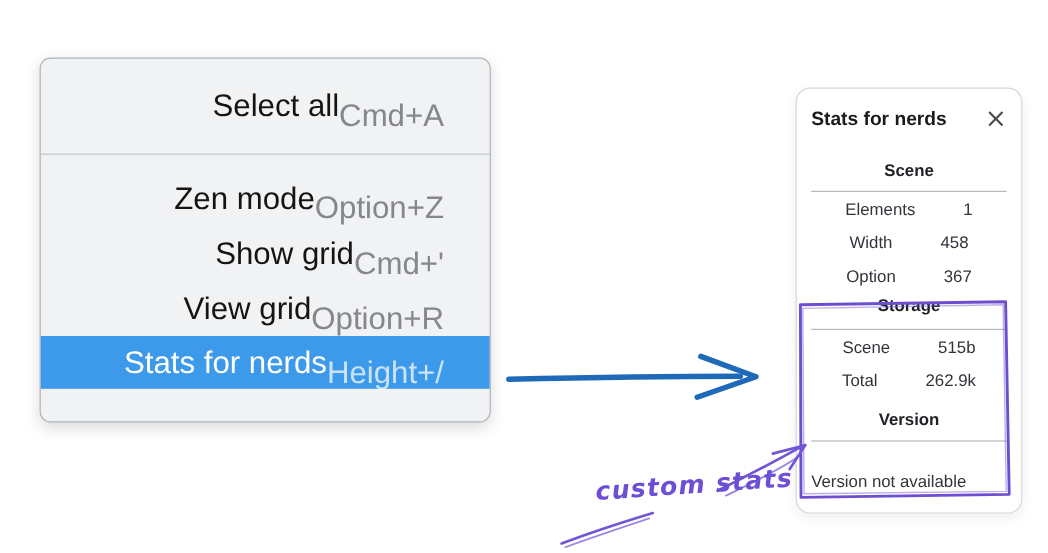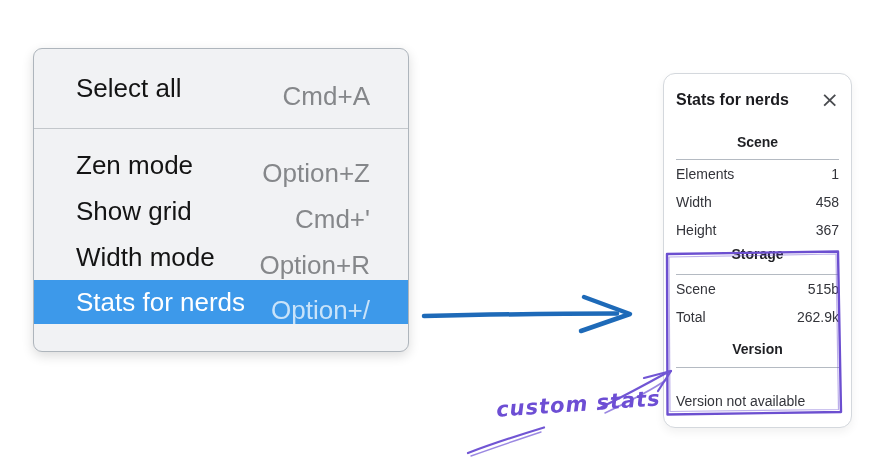--- a/index.html
+++ b/index.html
@@ -8,21 +8,21 @@
          font-family: "Liberation Sans", sans-serif; }
 
   
   .menu {
     position: absolute; left: 33px; top: 48px; width: 376px; height: 304px;
     background: #f1f2f4; border: 1px solid #aeb5bc; border-radius: 9px;
     box-shadow: 0 4px 12px rgba(0,0,0,0.14);
     padding-top: 16px; z-index: 1;
   }
   .menu-item {
-    height: 46px; display: flex; align-items: center; justify-content: space-between;
+    height: 46px; display: flex; align-items: center; justify-content: flex-end;
     padding: 0 38px 0 42px; font-size: 26px; color: #141414; cursor: default;
   }
   .menu-item .mi-short { color: #85878a; margin-top: 16px; }
   .menu-divider { height: 1px; background: #c3c7cb; margin: 17px 0 13px 0; }
   .menu-item.selected { background: #3d99ea; height: 44px; }
   .menu-item.selected .mi-label { color: #ffffff; }
   .menu-item.selected .mi-short { color: rgba(255,255,255,0.72); }
 
   
   .panel {
@@ -31,21 +31,21 @@
     box-shadow: 0 4px 10px rgba(0,0,0,0.06);
     padding: 12px 12px 0 12px; z-index: 2; color: #2f3035;
   }
   .panel-header { display: flex; align-items: center; justify-content: space-between; height: 28px; }
   .panel-title { font-size: 16px; font-weight: bold; color: #1b1b1f; }
   .panel-close { font-size: 22px; line-height: 20px; color: #4a4c50; cursor: pointer;
                  font-family: "DejaVu Sans", sans-serif; }
   .sec-header { text-align: center; font-weight: bold; font-size: 14px; color: #1f2024; }
   .sec-header.scene { margin-top: 18px; height: 20px; line-height: 20px; }
   .sec-divider { height: 1px; background: #b4bac2; margin-top: 7px; }
-  .stat-row { height: 28px; display: flex; align-items: center; justify-content: space-between;
+  .stat-row { height: 28px; display: flex; align-items: center; justify-content: center;
               font-size: 14px; color: #33343a; gap: 40px; }
   .sec-header.storage { height: 20px; line-height: 20px; }
   .sec-divider.storage { margin-top: 10px; }
   .sec-header.version { margin-top: 8px; height: 20px; line-height: 20px; }
   .sec-divider.version { margin-top: 8px; }
   .version-note { margin-top: 20px; height: 26px; display: flex; align-items: center;
                   font-size: 14px; color: #33343a; }
 
   
   .overlay { position: absolute; left: 0; top: 0; width: 873px; height: 461px;
@@ -68,47 +68,47 @@
   <div class="menu-divider"></div>
   <div class="menu-item">
     <span class="mi-label">Zen mode</span>
     <span class="mi-short">Option+Z</span>
   </div>
   <div class="menu-item">
     <span class="mi-label">Show grid</span>
     <span class="mi-short">Cmd+'</span>
   </div>
   <div class="menu-item">
-    <span class="mi-label">Width mode</span>
+    <span class="mi-label">View grid</span>
     <span class="mi-short">Option+R</span>
   </div>
   <div class="menu-item selected">
     <span class="mi-label">Stats for nerds</span>
-    <span class="mi-short">Option+/</span>
+    <span class="mi-short">Height+/</span>
   </div>
 </div>
 
 <div class="panel">
   <div class="panel-header">
     <span class="panel-title">Stats for nerds</span>
     <span class="panel-close">×</span>
   </div>
 
   <div class="sec-header scene">Scene</div>
   <div class="sec-divider"></div>
   <div class="stat-row">
     <span>Elements</span>
     <span>1</span>
   </div>
   <div class="stat-row">
     <span>Width</span>
     <span>458</span>
   </div>
   <div class="stat-row">
-    <span>Height</span>
+    <span>Option</span>
     <span>367</span>
   </div>
 
   <div class="sec-header storage">Storage</div>
   <div class="sec-divider storage"></div>
   <div class="stat-row">
     <span>Scene</span>
     <span>515b</span>
   </div>
   <div class="stat-row">

